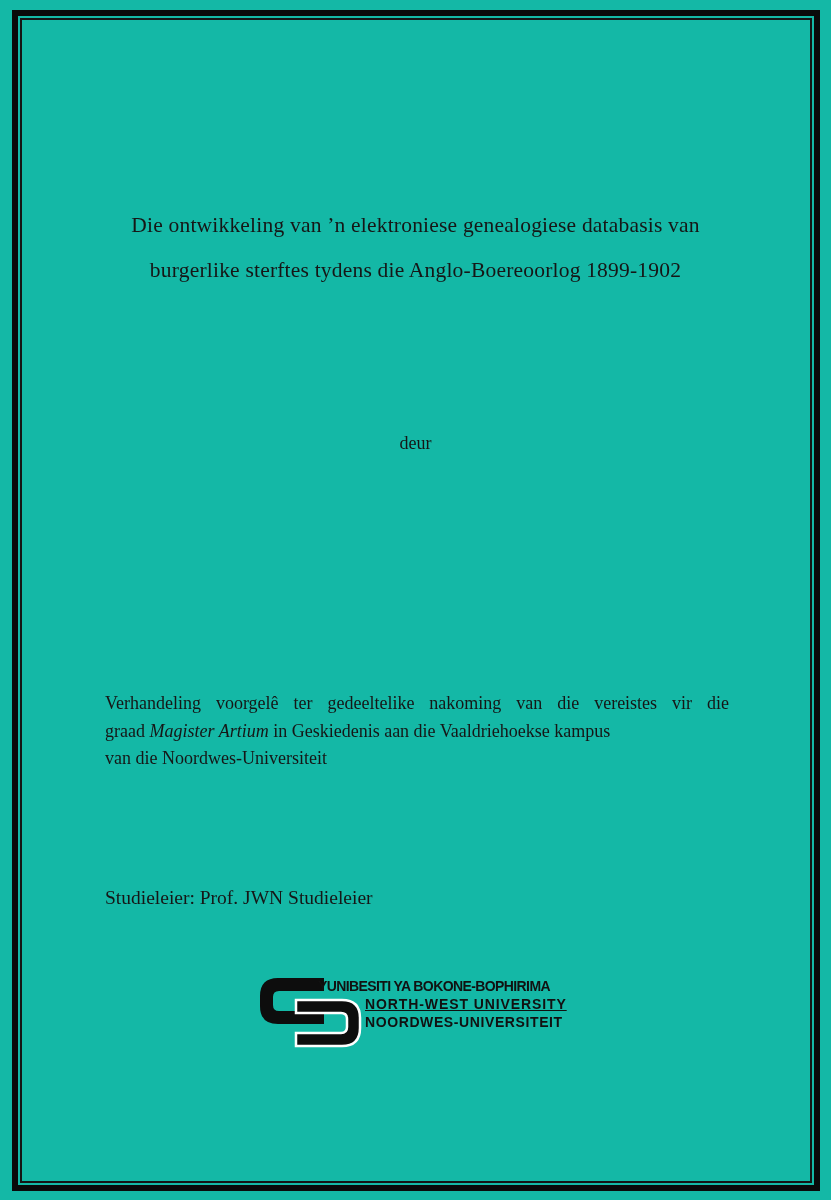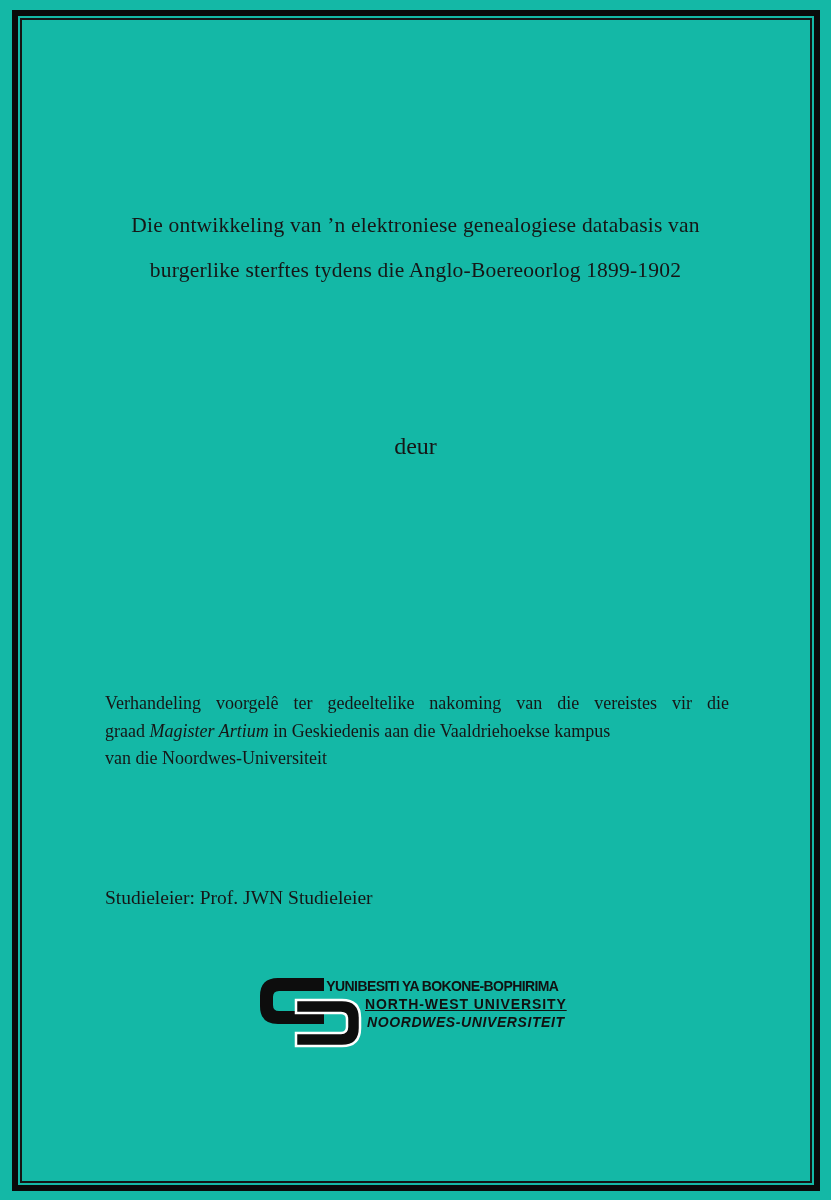--- a/index.html
+++ b/index.html
@@ -46,21 +46,21 @@
     font-size: 21.5px;
     line-height: 45px;
     letter-spacing: 0.2px;
   }
   .byline {
     position: absolute;
     top: 433px;
     left: 0;
     right: 0;
     text-align: center;
-    font-size: 24px;
+    font-size: 18px;
   }
   .author {
     position: absolute;
     top: 513px;
     left: 0;
     right: 0;
     text-align: center;
     font-size: 20px;
   }
   .statement {
@@ -99,25 +99,24 @@
   .logo-text {
     position: absolute;
     left: 107px;
     top: 5px;
     font-family: "Liberation Sans", "DejaVu Sans", sans-serif;
     font-weight: 700;
     font-size: 14px;
     line-height: 18px;
     color: #111111;
     white-space: nowrap;
-    text-align: center;
   }
   .logo-line1 { margin-left: -47px; letter-spacing: -0.6px; }
   .logo-line2 { letter-spacing: 0.9px; text-decoration: underline; }
-  .logo-line3 { letter-spacing: 0.6px; font-style: italic; }
+  .logo-line3 { letter-spacing: 0.6px; }
 </style>
 </head>
 <body>
 
 <div class="sheet">
 
   <div class="frame-outer">
     <div class="frame-inner"></div>
   </div>
 

